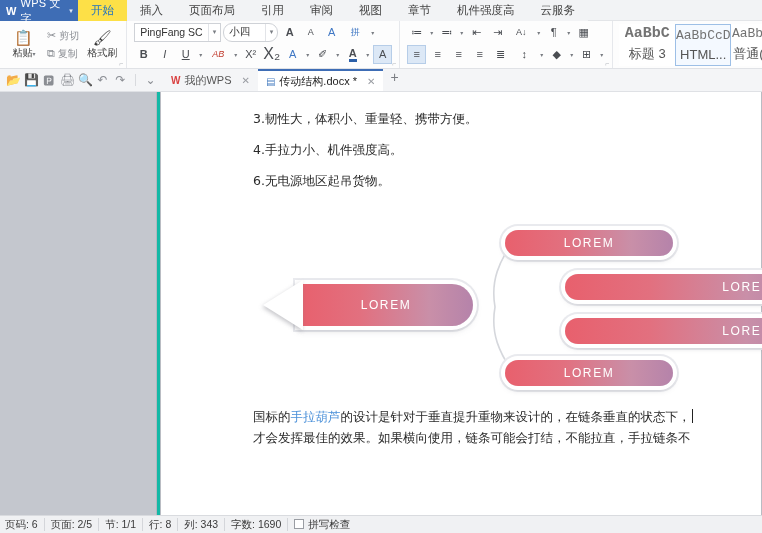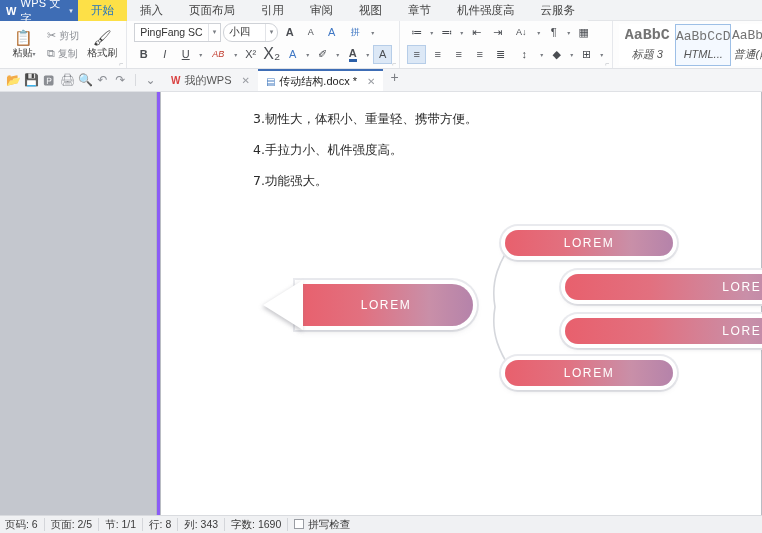--- a/index.html
+++ b/index.html
@@ -69,21 +69,21 @@
 
   
   .stylegal{display:flex;align-items:center;height:44px;padding:0 2px;}
   .stylecard{
     width:54px;height:40px;display:flex;flex-direction:column;align-items:center;justify-content:center;
     border:1px solid transparent;background:#fff;
   }
   .stylecard.sel{border-color:#9dbfe6;background:#f4f9ff;}
   .stylecard .sp{font-size:13px;color:#737373;line-height:16px;overflow:hidden;white-space:nowrap;font-family:Liberation Mono, monospace;}
   .stylecard.s1 .sp{font-weight:bold;font-size:15px;}
-  .stylecard .sn{font-size:11px;color:#555;margin-top:3px;white-space:nowrap;overflow:hidden;max-width:52px;font-style:italic;}
+  .stylecard .sn{font-size:13px;color:#555;margin-top:3px;white-space:nowrap;overflow:hidden;max-width:52px;}
 
   
   .qbar{height:22px;background:#f4f5f7;border-bottom:1px solid #dfe1e5;display:flex;align-items:center;}
   .qicons{display:flex;align-items:center;gap:5px;padding:0 6px;}
   .qic{font-size:12px;color:#8a8d93;width:13px;text-align:center;}
   .qic.orange{color:#e8a33d;}
   .qsep{width:1px;height:12px;background:#d8dade;margin:0 3px;}
   .dtabs{display:flex;align-items:stretch;height:22px;flex:1;}
   .dtab{
     display:flex;align-items:center;gap:4px;padding:0 8px;font-size:11px;color:#555;
@@ -91,21 +91,21 @@
   }
   .dtab.active{background:#fff;border-top:2px solid #3e6db5;color:#222;}
   .dtab .tclose{font-size:10px;color:#9a9da3;margin-left:6px;}
   .dtab .wicon{color:#d94040;font-weight:bold;font-size:10px;}
   .dtab .dicon{color:#4a7fc1;font-size:10px;}
   .tplus{font-size:14px;color:#7a7d83;padding:0 7px;}
 
   
   .workspace{flex:1;display:flex;position:relative;background:#c4c7ce;overflow:hidden;}
   .navpane{width:156px;background:#c4c7ce;border-right:1px solid #b3b6bd;}
-  .docarea{flex:1;background:#8b5cf6;display:flex;justify-content:flex-start;overflow:hidden;position:relative;}
+  .docarea{flex:1;background:#14b8a6;display:flex;justify-content:flex-start;overflow:hidden;position:relative;}
   .page{
     background:#fff;width:600px;min-height:520px;margin-left:4px;position:relative;
     box-shadow:0 0 0 1px #b9bcc3;
   }
   .pagebody{padding:18px 28px 0 92px;}
 
   .para{
     font-size:12.5px;color:#2a2a2a;line-height:18px;margin:0 0 13px 0;
     font-family:"DejaVu Sans","Liberation Sans",sans-serif;
   }
@@ -376,21 +376,21 @@
   </div>
 
   <div class="workspace">
     <div class="navpane"></div>
     <div class="docarea">
       <div class="page">
         <div class="pagebody">
 
           <p class="para">3.韧性大，体积小、重量轻、携带方便。</p>
           <p class="para">4.手拉力小、机件强度高。</p>
-          <p class="para">7.功能强大。</p>
+          <p class="para">6.无电源地区起吊货物。</p>
 
           <div class="smart">
             <svg class="connector" width="72" height="170">
               <path d="M60 4 C 30 40, 26 62, 30 85 C 26 108, 30 130, 60 166" fill="none" stroke="#d5d7dc" stroke-width="1.6"></path>
             </svg>
 
             <div class="arrowbox">
               <div class="arrowshape">
                 <span>LOREM</span>
               </div>
@@ -404,20 +404,24 @@
               <span>LOREM</span>
             </div>
             <div class="pill p3">
               <span>LOREM</span>
             </div>
             <div class="pill p4">
               <span>LOREM</span>
             </div>
           </div>
 
+          <div class="bottomtext">
+            <span>国标的</span><span class="lnk">手拉葫芦</span><span>的设计是针对于垂直提升重物来设计的，在链条垂直的状态下，</span><span class="caretbar"></span><br>
+            <span>才会发挥最佳的效果。如果横向使用，链条可能会打结，不能拉直，手拉链条不</span>
+          </div>
 
         </div>
       </div>
     </div>
   </div>
 
   <div class="statusbar">
     <span class="st">页码: 6</span>
     <span class="st">页面: 2/5</span>
     <span class="st">节: 1/1</span>

